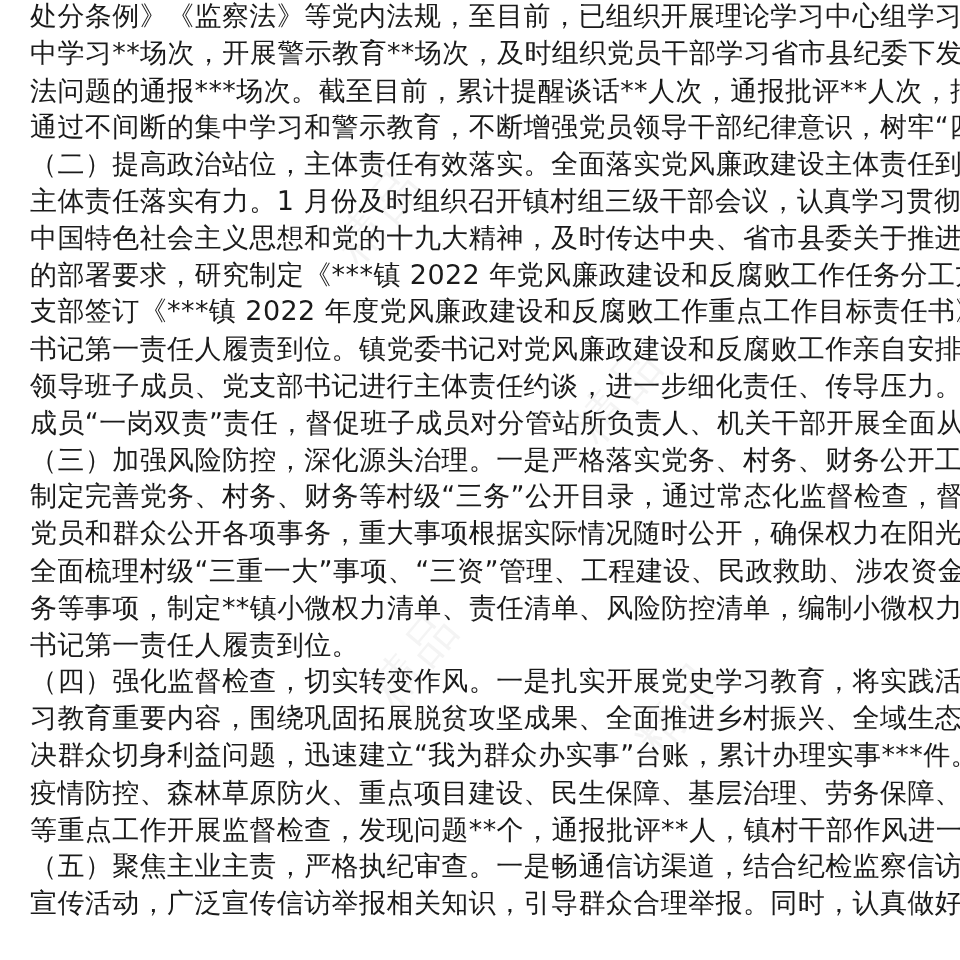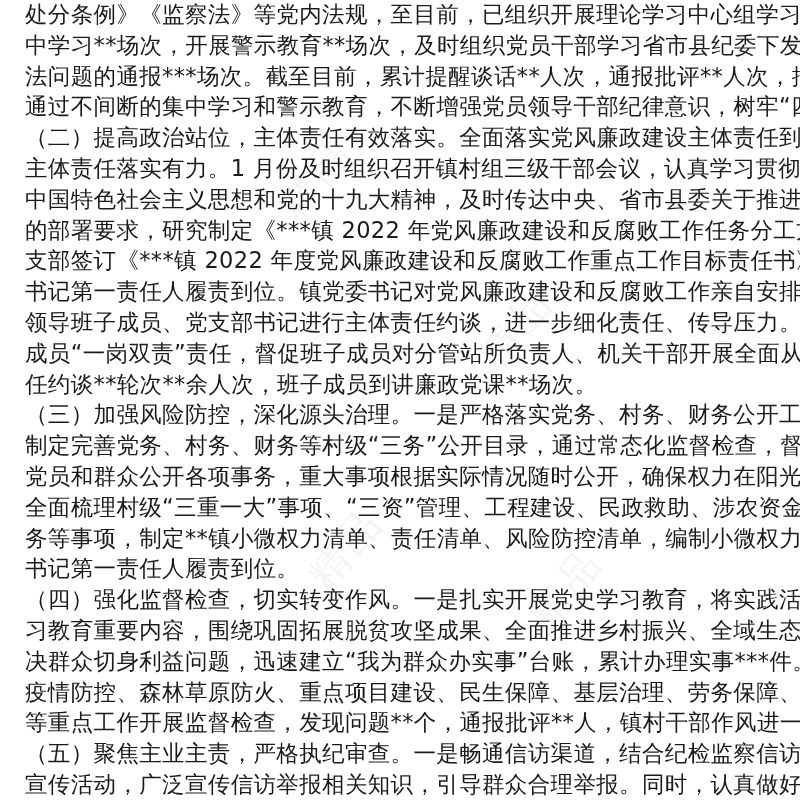--- a/index.html
+++ b/index.html
@@ -80,21 +80,20 @@
       <span class="line">法问题的通报***场次。截至目前，累计提醒谈话**人次，通报批评**人次，批评教育**人次。</span>
       <span class="line">通过不间断的集中学习和警示教育，不断增强党员领导干部纪律意识，树牢“四个意识”、坚</span>
       <span class="line">（二）提高政治站位，主体责任有效落实。全面落实党风廉政建设主体责任到位。一是党委</span>
       <span class="line">主体责任落实有力。1 月份及时组织召开镇村组三级干部会议，认真学习贯彻习近平新时代</span>
       <span class="line">中国特色社会主义思想和党的十九大精神，及时传达中央、省市县委关于推进全面从严治党</span>
       <span class="line">的部署要求，研究制定《***镇 2022 年党风廉政建设和反腐败工作任务分工方案》，与各党</span>
       <span class="line">支部签订《***镇 2022 年度党风廉政建设和反腐败工作重点工作目标责任书》；二是镇党委</span>
       <span class="line">书记第一责任人履责到位。镇党委书记对党风廉政建设和反腐败工作亲自安排部署。及时对</span>
       <span class="line">领导班子成员、党支部书记进行主体责任约谈，进一步细化责任、传导压力。三是强化班子</span>
       <span class="line">成员“一岗双责”责任，督促班子成员对分管站所负责人、机关干部开展全面从严治党主体责</span>
-      <span class="line last">任约谈**轮次**余人次，班子成员到讲廉政党课**场次。</span>
       <span class="line">（三）加强风险防控，深化源头治理。一是严格落实党务、村务、财务公开工作有关规定，</span>
       <span class="line">制定完善党务、村务、财务等村级“三务”公开目录，通过常态化监督检查，督促各村定期向</span>
       <span class="line">党员和群众公开各项事务，重大事项根据实际情况随时公开，确保权力在阳光下运行。二是</span>
       <span class="line">全面梳理村级“三重一大”事项、“三资”管理、工程建设、民政救助、涉农资金发放、便民服</span>
       <span class="line">务等事项，制定**镇小微权力清单、责任清单、风险防控清单，编制小微权力运行流程图，</span>
       <span class="line last">书记第一责任人履责到位。</span>
       <span class="line">（四）强化监督检查，切实转变作风。一是扎实开展党史学习教育，将实践活动作为党史学</span>
       <span class="line">习教育重要内容，围绕巩固拓展脱贫攻坚成果、全面推进乡村振兴、全域生态文明建设、解</span>
       <span class="line">决群众切身利益问题，迅速建立“我为群众办实事”台账，累计办理实事***件。三是围绕新冠</span>
       <span class="line">疫情防控、森林草原防火、重点项目建设、民生保障、基层治理、劳务保障、产业结构调整</span>

